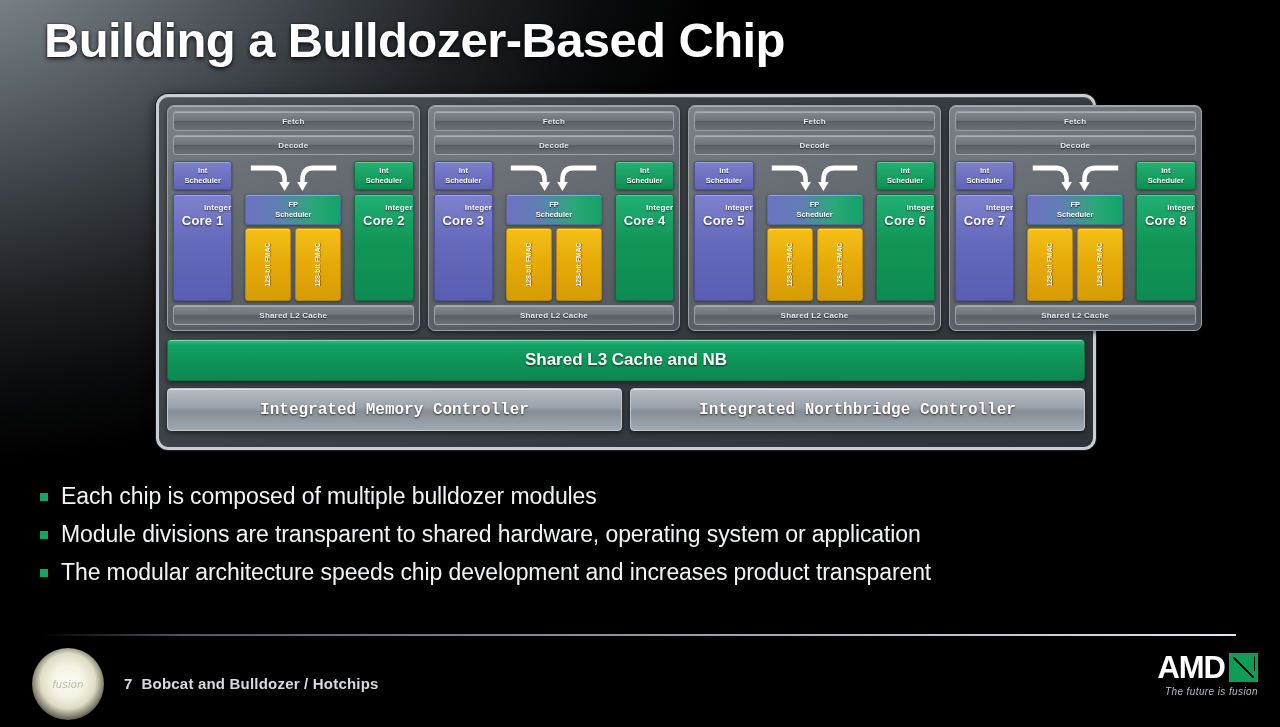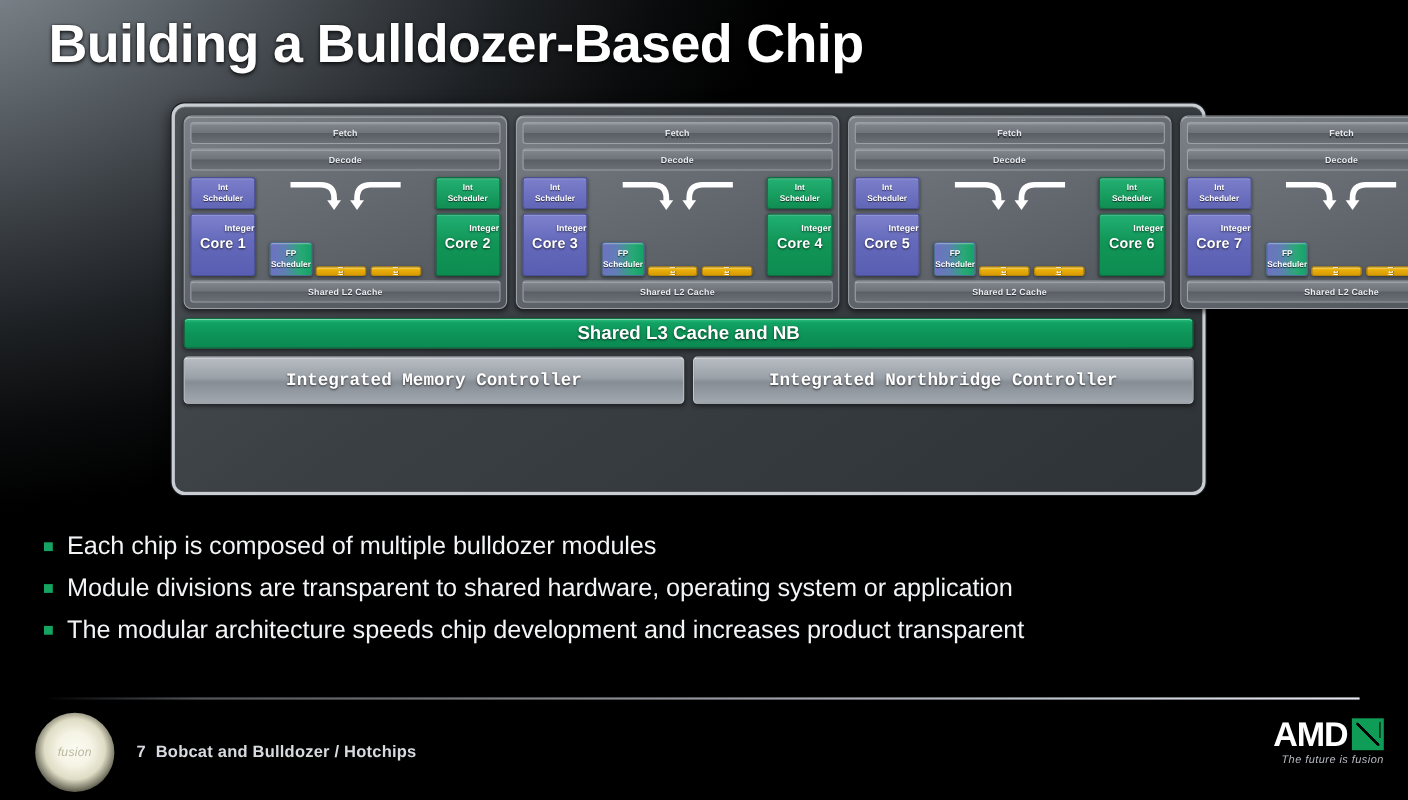--- a/index.html
+++ b/index.html
@@ -25,21 +25,21 @@
   
   #chip-outer {
     position:absolute; left:156px; top:94px; width:940px; height:356px;
     border-radius:12px;
     background:linear-gradient(145deg,#4d5257 0%,#3b4045 40%,#2e3337 100%);
     border:3px solid #c9ced4;
     box-shadow:0 0 0 1px #1a1d20, 0 4px 14px rgba(0,0,0,0.7),
                inset 0 1px 0 rgba(255,255,255,0.18);
     padding:8px;
   }
-  #modules-row { display:flex; gap:8px; height:176px;border-radius:24px; }
+  #modules-row { display:flex; gap:8px; height:226px;border-radius:24px; }
   .module {
     flex:1;
     border-radius:7px;
     background:linear-gradient(160deg,#7c8288 0%,#6a7076 30%,#5a6066 70%,#4e545a 100%);
     border:1px solid #9aa0a6;
     box-shadow:inset 0 1px 0 rgba(255,255,255,0.35), 0 2px 5px rgba(0,0,0,0.55);
     padding:5px;
     display:flex; flex-direction:column; gap:4px;
   }
   .gray-bar {
@@ -47,21 +47,21 @@
     background:linear-gradient(180deg,#82888e 0%,#6d7379 48%,#595f65 52%,#6a7076 100%);
     border:1px solid #9aa0a6;
     box-shadow:inset 0 1px 0 rgba(255,255,255,0.3);
     color:#e9edf1; font-size:8px; font-weight:bold;
     display:flex; align-items:center; justify-content:center;
     text-shadow:0 1px 1px rgba(0,0,0,0.65);
     letter-spacing:0.2px;
   }
   .module-mid { flex:1; display:flex; position:relative; gap:13px; margin-top:2px; }
   .col-left, .col-right { width:31.5%; display:flex; flex-direction:column; gap:4px; }
-  .col-center { flex:1; display:flex; flex-direction:row; gap:3px; padding-top:33px;align-items:flex-end; }
+  .col-center { flex:1; display:flex; flex-direction:column; gap:3px; padding-top:33px; }
   .sched {
     height:29px; border-radius:3px;
     display:flex; align-items:center; justify-content:center;
     font-size:7.5px; font-weight:bold; line-height:1.25; text-align:center;
     color:#ffffff; text-shadow:0 1px 1px rgba(0,0,0,0.7);
     box-shadow:inset 0 1px 0 rgba(255,255,255,0.3), 0 1px 3px rgba(0,0,0,0.45);
   }
   .sched-purple { background:linear-gradient(180deg,#7b7fcb 0%,#6165b6 100%); border:1px solid #4c509b; }
   .sched-green  { background:linear-gradient(180deg,#24b173 0%,#0f8e52 100%); border:1px solid #0b6f40; }
   .core {
@@ -99,21 +99,21 @@
     text-shadow:0 1px 1px rgba(0,0,0,0.45);
     letter-spacing:0.2px;
   }
   .arrows {
     position:absolute; left:31.5%; right:31.5%; top:-2px; height:34px;
     pointer-events:none;
   }
   .arrows svg { width:100%; height:100%; display:block; }
   
   #l3-bar {
-    margin-top:8px; height:28px; border-radius:4px;
+    margin-top:8px; height:42px; border-radius:4px;
     background:linear-gradient(180deg,#2bc07f 0%,#11a263 14%, #0d9357 55%, #0a8a51 100%);
     border:1px solid #0b6f40;
     box-shadow:inset 0 1px 0 rgba(255,255,255,0.4), 0 2px 5px rgba(0,0,0,0.55);
     display:flex; align-items:center; justify-content:center;
     color:#fff; font-size:17px; font-weight:bold;
     text-shadow:0 1px 2px rgba(0,0,0,0.65);
   }
   #ctrl-row { margin-top:7px; height:43px; display:flex; gap:8px; }
   .ctrl {
     flex:1; border-radius:4px;

